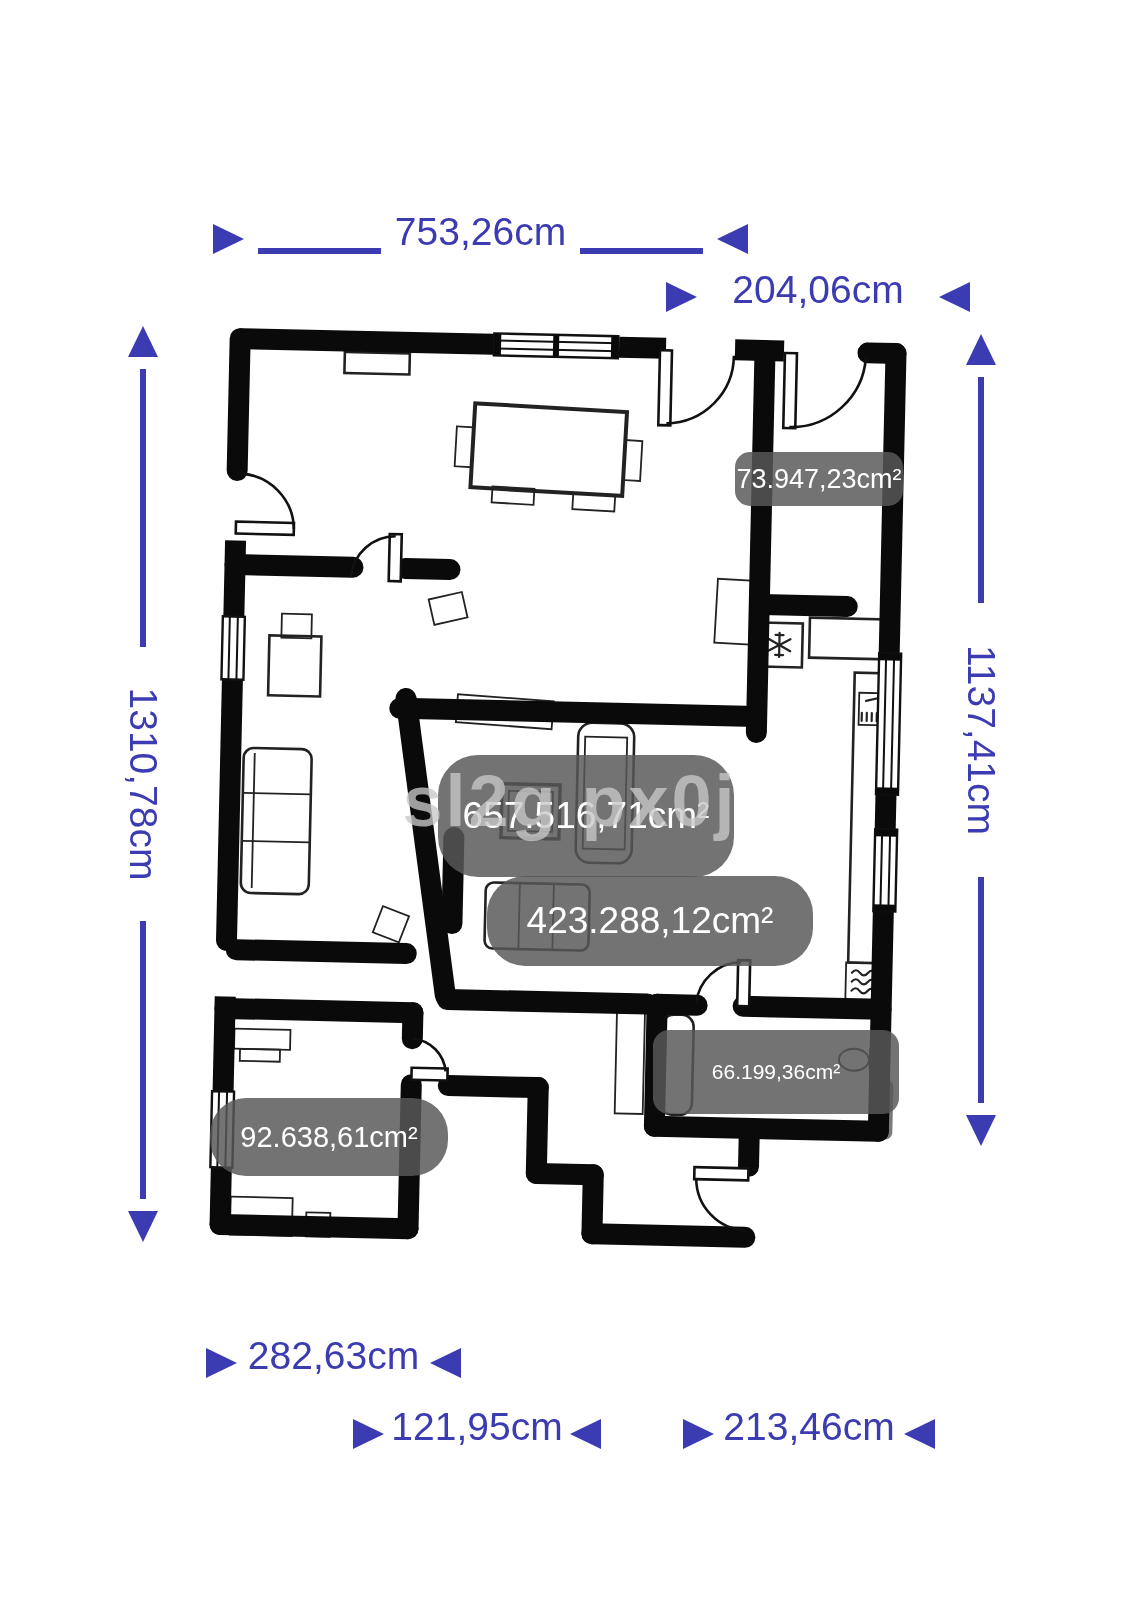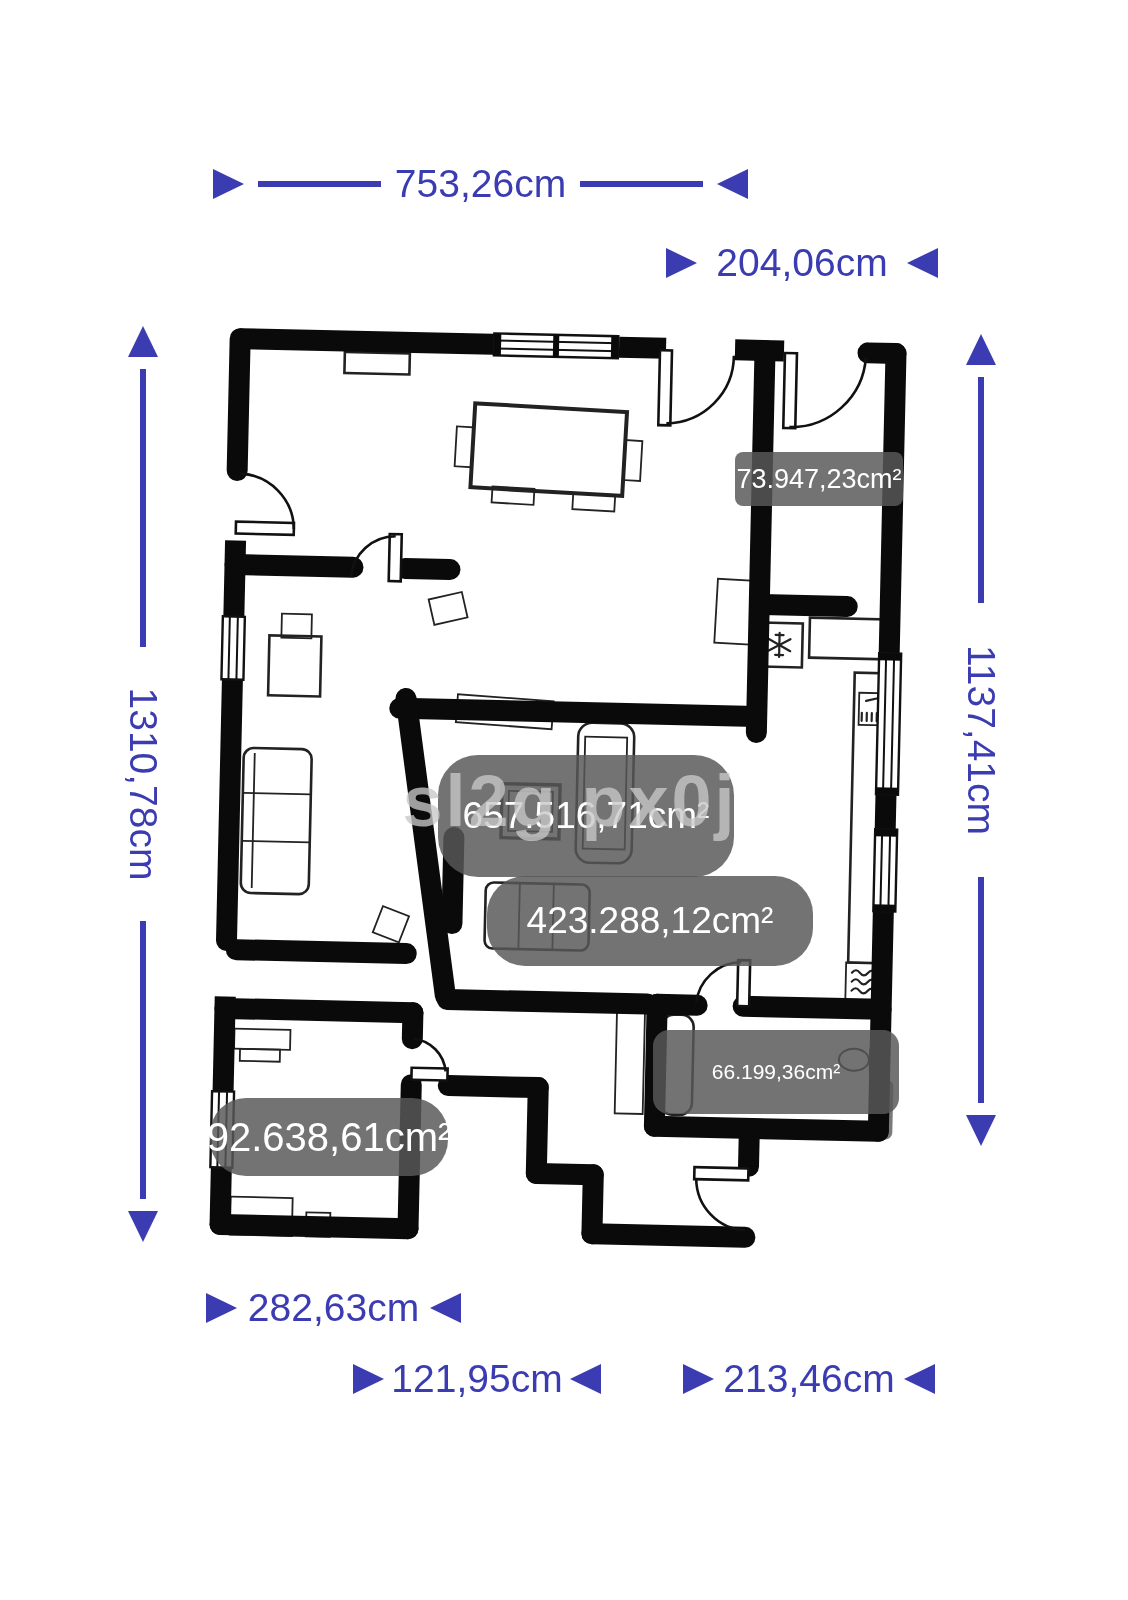--- a/index.html
+++ b/index.html
@@ -13,22 +13,22 @@
   .f  {fill:#ffffff;stroke:#222;stroke-width:2.6;}
   .fl {fill:none;stroke:#222;stroke-width:1.8;}
   .leaf{fill:#ffffff;stroke:#111;stroke-width:2.6;}
   .arc{fill:none;stroke:#111;stroke-width:2.6;}
   .winr{fill:#ffffff;stroke:#111;stroke-width:2.4;}
   .winl{stroke:#111;stroke-width:2;}
   .winp{fill:#0a0a0a;}
   .icon{fill:none;stroke:#222;stroke-width:2.2;stroke-linecap:round;}
 
   
-  .dim{position:absolute;display:flex;align-items:center;color:var(--blue);
-       font-size:39px;letter-spacing:0px;}
+  .dim{position:absolute;display:flex;align-items:flex-end;color:var(--blue);
+       font-size:39px;letter-spacing:0px;margin-top:48px;}
   .dim .lbl{white-space:nowrap;}
   .dline{height:6px;background:var(--blue);flex:1;margin:0 14px;}
   .sp{flex:1;}
   .ar{width:0;height:0;flex:0 0 auto;}
   .ar.r{border-top:15px solid transparent;border-bottom:15px solid transparent;border-left:31px solid var(--blue);}
   .ar.l{border-top:15px solid transparent;border-bottom:15px solid transparent;border-right:31px solid var(--blue);}
   .ar.u{border-left:15px solid transparent;border-right:15px solid transparent;border-bottom:31px solid var(--blue);}
   .ar.d{border-left:15px solid transparent;border-right:15px solid transparent;border-top:31px solid var(--blue);}
   .vdim{position:absolute;display:flex;flex-direction:column;align-items:center;color:var(--blue);}
   .vline{width:6px;background:var(--blue);flex:1;margin:12px 0;}
@@ -232,41 +232,41 @@
           <path class="arc" d="M 745 958 A 46 46 0 0 0 701 1000"></path>
         </g>
         <g>
           <rect class="leaf" x="703" y="1164" width="54" height="12"></rect>
           <path class="arc" d="M 705 1176 A 52 52 0 0 0 755 1226"></path>
         </g>
       </g>
     </g>
   </svg>
 
-  <div class="badge" style="left:735px;top:452px;width:168px;height:54px;border-radius:8px;font-size:27px;">73.947,23cm²</div>
+  <div class="badge" style="left:735px;top:452px;width:168px;height:54px;border-radius:15px;font-size:27px;">73.947,23cm²</div>
 
   <div class="badge" style="left:438px;top:755px;width:296px;height:122px;border-radius:40px;font-size:37px;">657.516,71cm²</div>
 
   <div class="badge" style="left:487px;top:876px;width:326px;height:90px;border-radius:38px;font-size:37px;text-align:right;">423.288,12cm²</div>
 
-  <div class="badge" style="left:210px;top:1098px;width:238px;height:78px;border-radius:36px;font-size:40px;">92.638,61cm²</div>
+  <div class="badge" style="left:210px;top:1098px;width:238px;height:78px;border-radius:36px;font-size:29px;">92.638,61cm²</div>
 
   <div class="badge" style="left:653px;top:1030px;width:246px;height:84px;border-radius:16px;font-size:21px;">66.199,36cm²</div>
 
   <div id="watermark">sl2g px0j</div>
 
   <div class="dim" style="left:213px;top:162px;width:535px;height:44px;">
     <div class="ar r"></div>
     <div class="dline"></div>
     <span class="lbl">753,26cm</span>
     <div class="dline"></div>
     <div class="ar l"></div>
   </div>
 
-  <div class="dim" style="left:666px;top:241px;width:272px;height:44px;">
+  <div class="dim" style="left:666px;top:220px;width:304px;height:44px;">
     <div class="ar r"></div>
     <div class="sp"></div>
     <span class="lbl">204,06cm</span>
     <div class="sp"></div>
     <div class="ar l"></div>
   </div>
 
   <div class="vdim" style="left:123px;top:326px;width:40px;height:916px;">
     <div class="ar u"></div>
     <div class="vline"></div>

